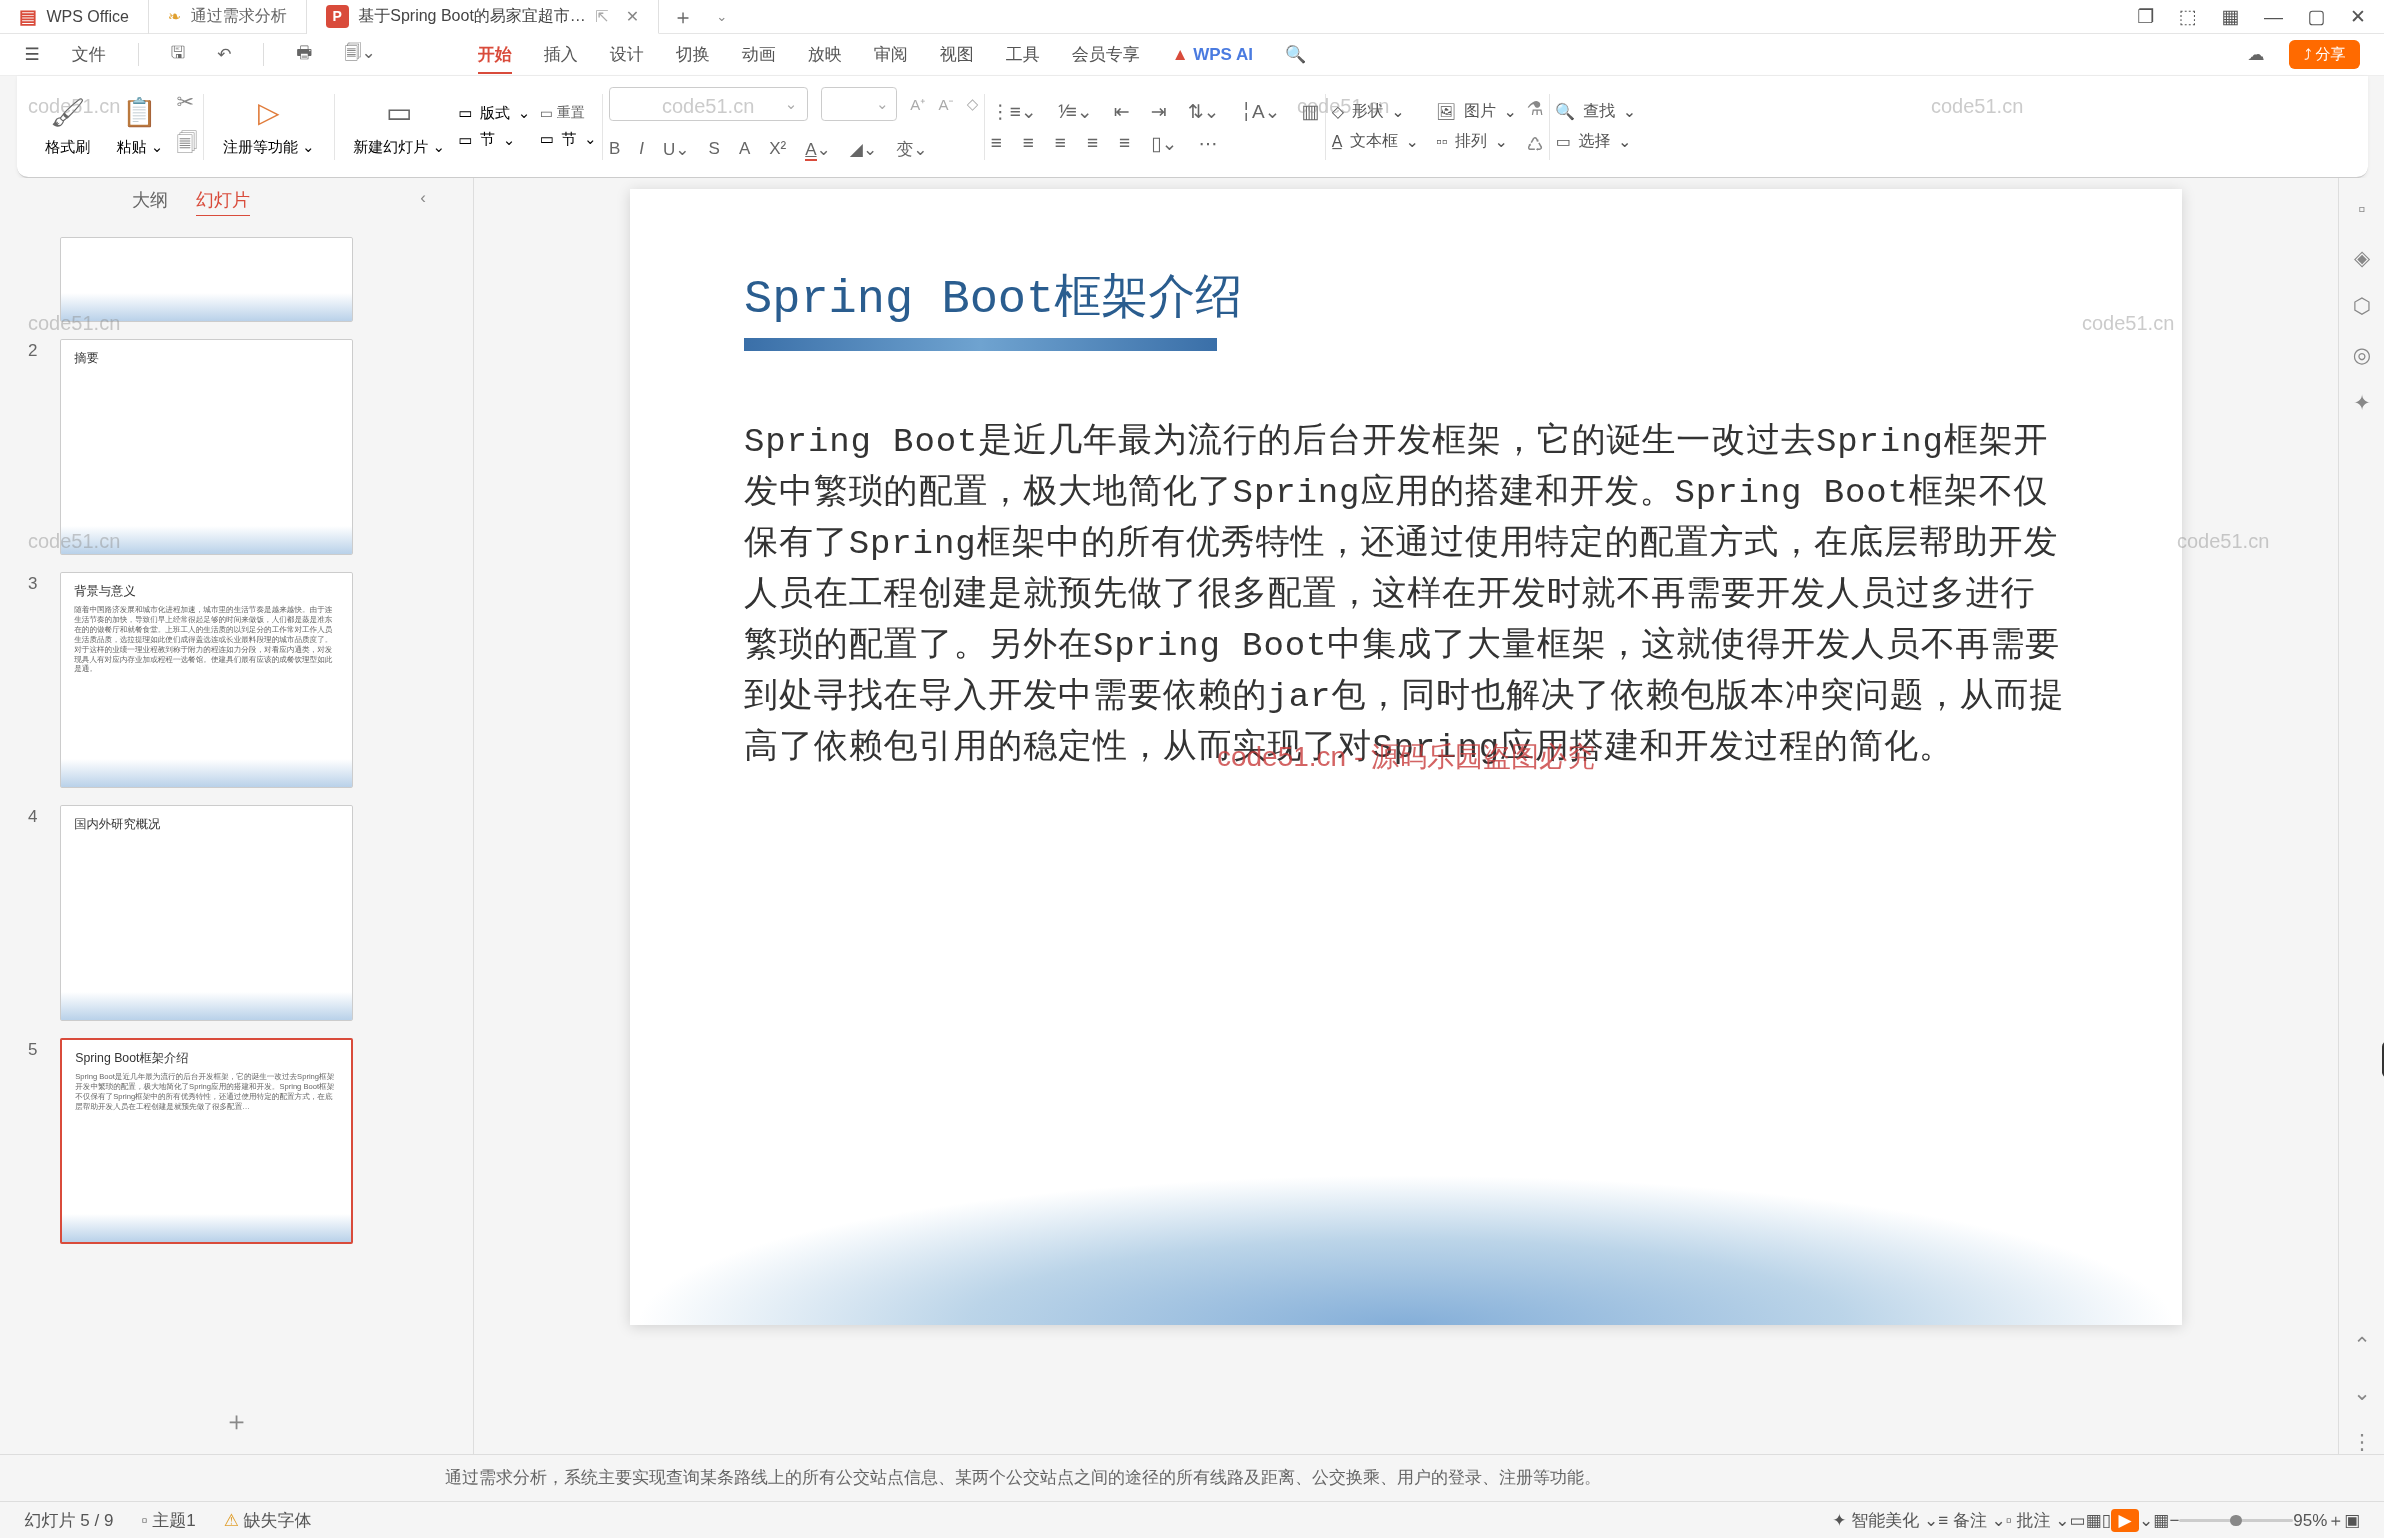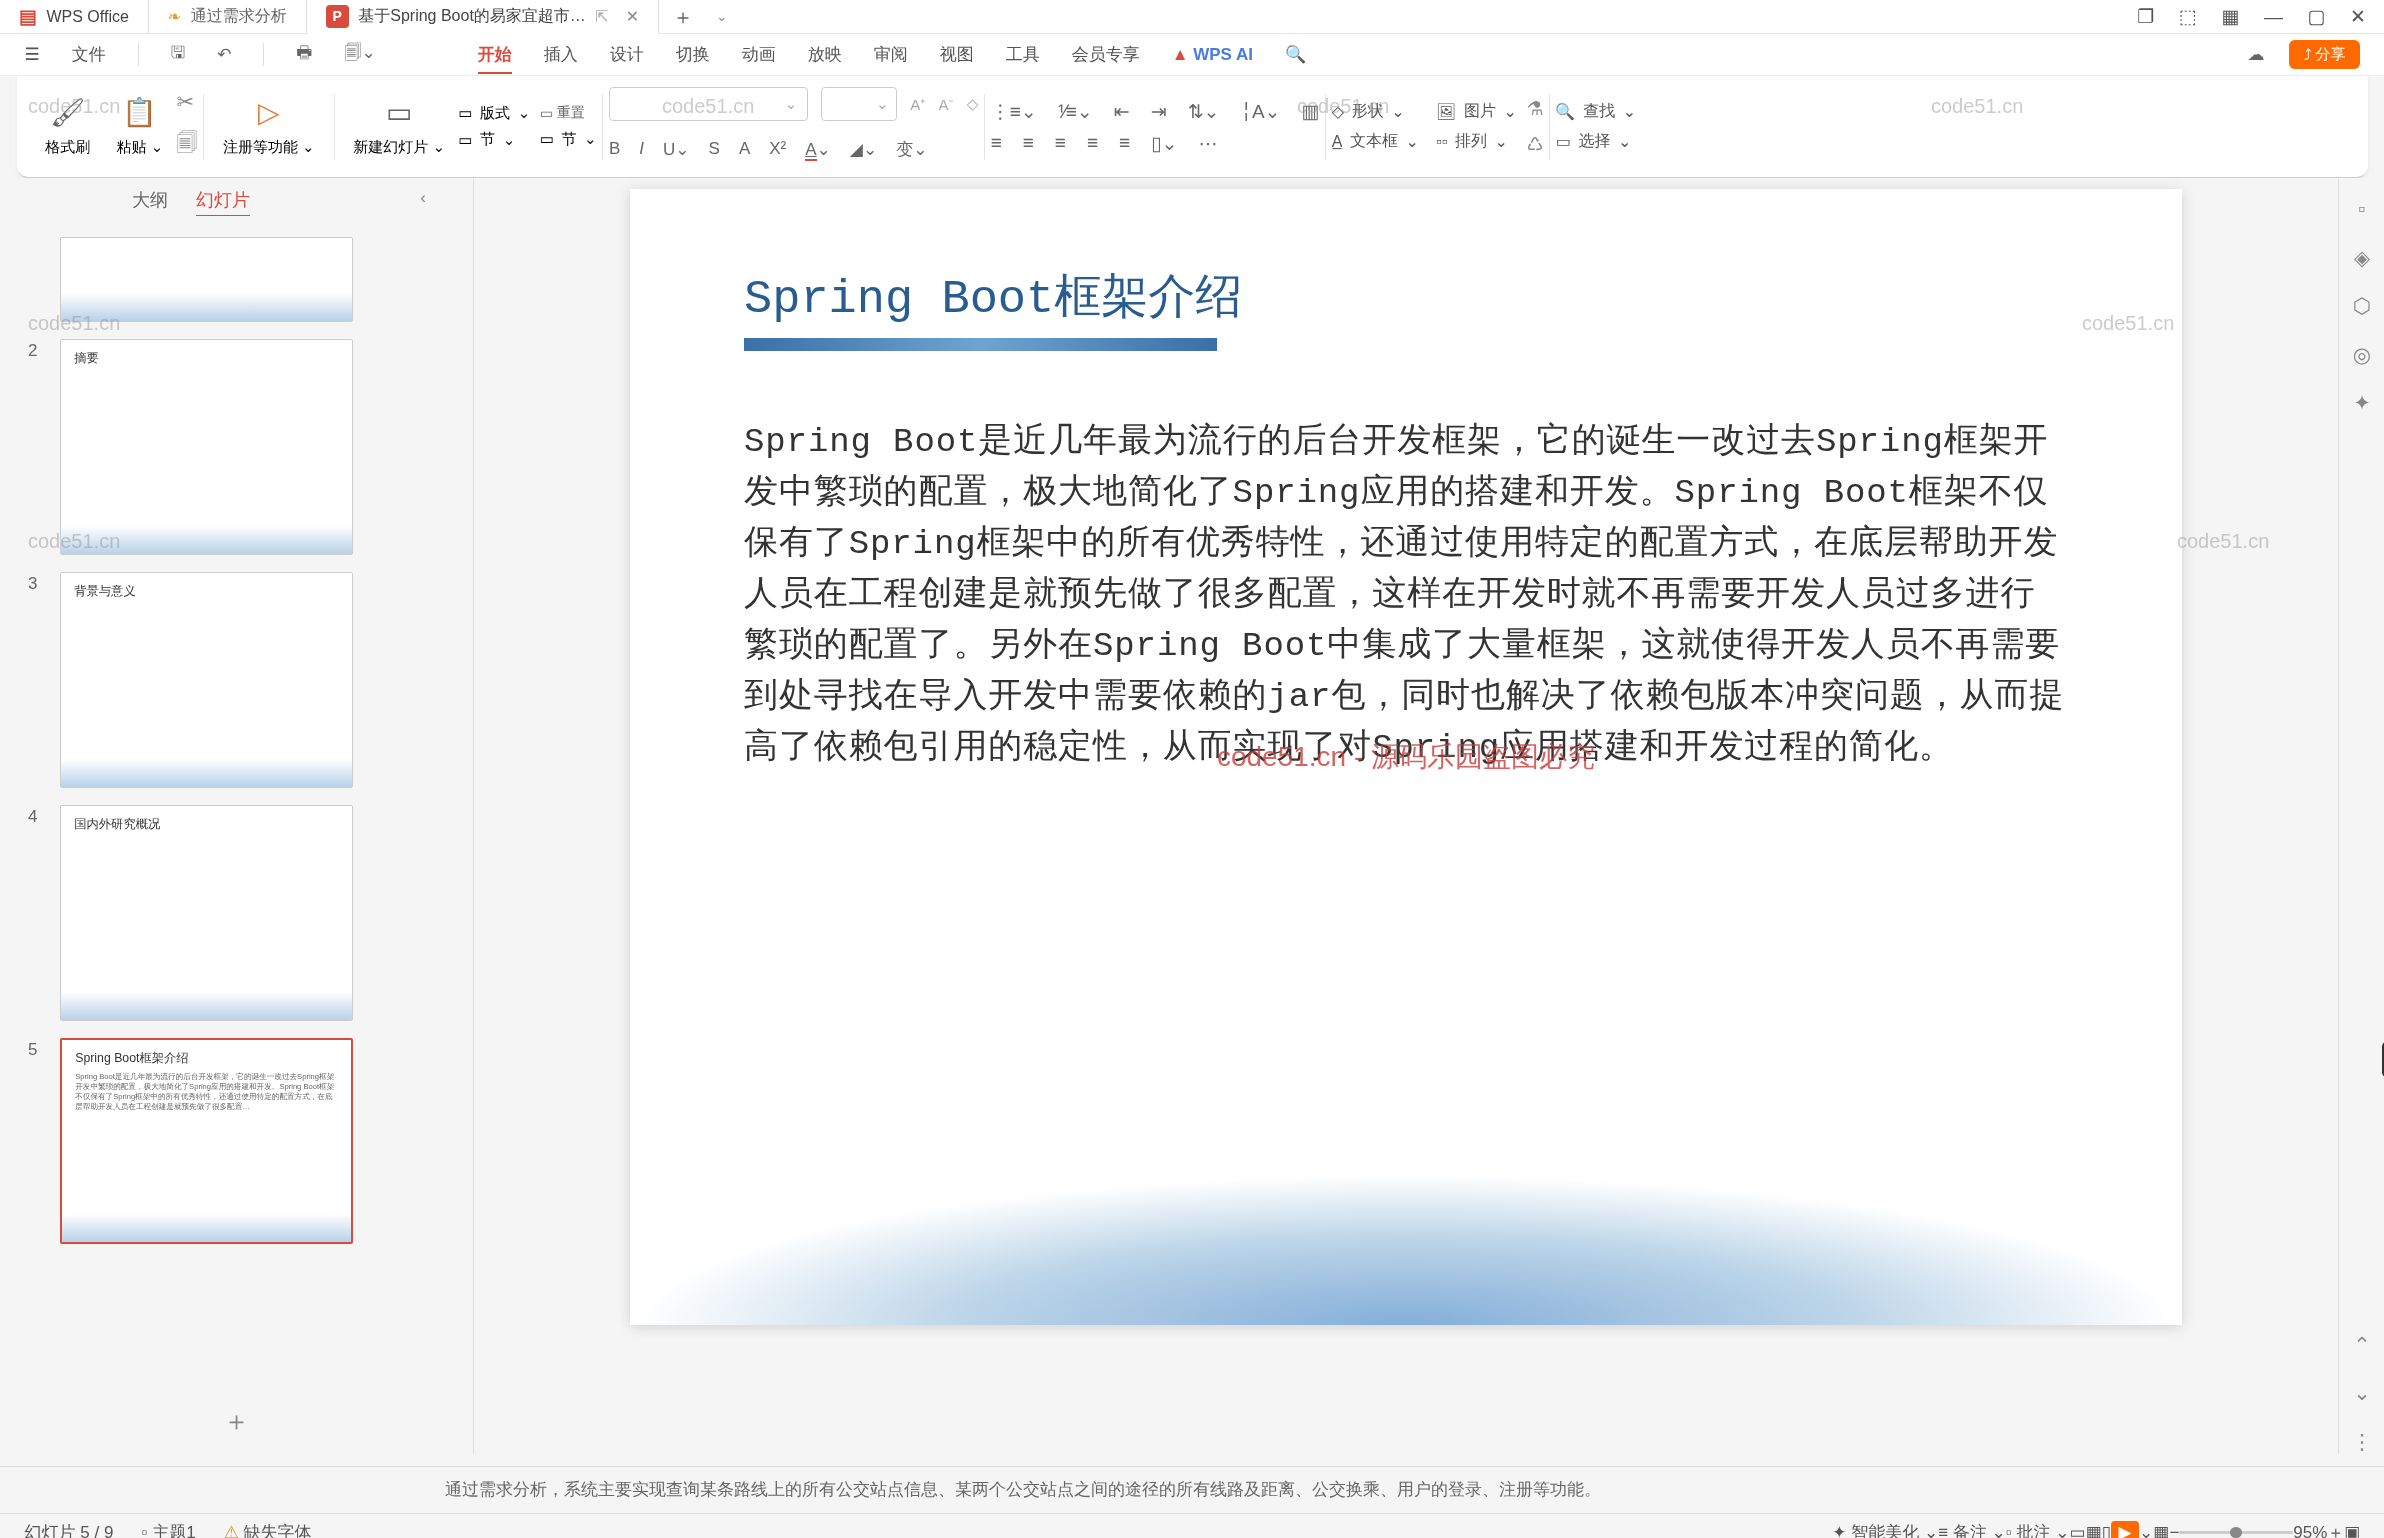--- a/index.html
+++ b/index.html
@@ -67,21 +67,21 @@
 .slide-title { font-family:"Courier New",monospace; font-size:47px; color:#2a5d8f; margin-bottom:9.5px;}
 .title-underline { width:473px; height:13.2px; background:linear-gradient(90deg,#3a6fa8,#6fa3d0,#3a6fa8); margin-bottom:66px;}
 .slide-body { font-family:"Courier New","SimSun",monospace; font-size:34px; line-height:1.5; color:#333; letter-spacing:0.9px;}
 .canvas-footer-wc { position:absolute; bottom:0; left:0; right:0; height:151px; background:radial-gradient(ellipse at 50% 100%, rgba(80,140,200,0.7), rgba(120,170,210,0.5) 40%, transparent 70%);}
 .ime-badge { position:absolute; right:-144px; top:863px; background:#333; color:#fff; padding:5.7px 13.2px; border-radius:5.7px; font-size:19px; }
 
 
 .right-strip { width:47px; background:#f5f5f5; border-left:0.9px solid #ddd; display:flex; flex-direction:column; align-items:center; padding-top:19px; gap:24.6px; color:#888; font-size:21px;}
 
 
-.notes-bar { height:47px; padding:11.4px 28px 11.4px 445px; font-size:17px; color:#666; background:#f5f5f5; border-top:0.9px solid #ddd;margin-top:12px;}
+.notes-bar { height:47px; padding:11.4px 28px 11.4px 445px; font-size:17px; color:#666; background:#f5f5f5; border-top:0.9px solid #ddd;}
 
 
 .status-bar { height:38px; background:#f5f5f5; display:flex; align-items:center; padding:0 24.6px; gap:28px; font-size:17px; color:#555; border-top:0.9px solid #ddd;}
 .status-right { margin-left:auto; display:flex; align-items:center; }
 .warn-ic { color:#e0a030; }
 .play-ic { background:#ff6a00; color:#fff; width:28px; height:23px; border-radius:3.8px; display:inline-flex; align-items:center; justify-content:center;}
 .zoom-track { width:114px; height:3.8px; background:#ccc; position:relative; border-radius:1.9px;}
 .zoom-thumb { width:11.4px; height:11.4px; background:#888; border-radius:50%; position:absolute; top:-3.8px; left:51px;}
 
 .watermark { position:absolute; color:rgba(140,140,140,0.45); font-size:20px; pointer-events:none; z-index:500;}
@@ -260,20 +260,21 @@
           <span class="thumb-num">2</span>
         <div class="thumb" style="height:216px">
           <div class="t-title">摘要</div>
           <div class="watercolor"></div>
           </div>
         </div>
       <div class="thumb-row">
           <span class="thumb-num">3</span>
         <div class="thumb" style="height:216px">
           <div class="t-title">背景与意义</div>
+          <div class="t-body">随着中国路济发展和城市化进程加速，城市里的生活节奏是越来越快。由于连生活节奏的加快，导致们早上经常很起足够的时间来做饭，人们都是蒸是准东在的的做餐厅和就餐食堂。上班工人的生活质的以到足分的工作常对工作人员生活质品质，选拉提理如此使们成得盖选连或长业最料段理的城市品质度了。对于这样的业绩一理业程教到称于附力的程连如力分段，对看应内通类，对发现具人有对应内存业加或程程一选餐馆。使建具们最有应该的成餐饮理型如此是通。</div>
           <div class="watercolor"></div>
           </div>
         </div>
       <div class="thumb-row">
           <span class="thumb-num">4</span>
         <div class="thumb" style="height:216px">
           <div class="t-title">国内外研究概况</div>
           <div class="watercolor"></div>
           </div>
         </div>

